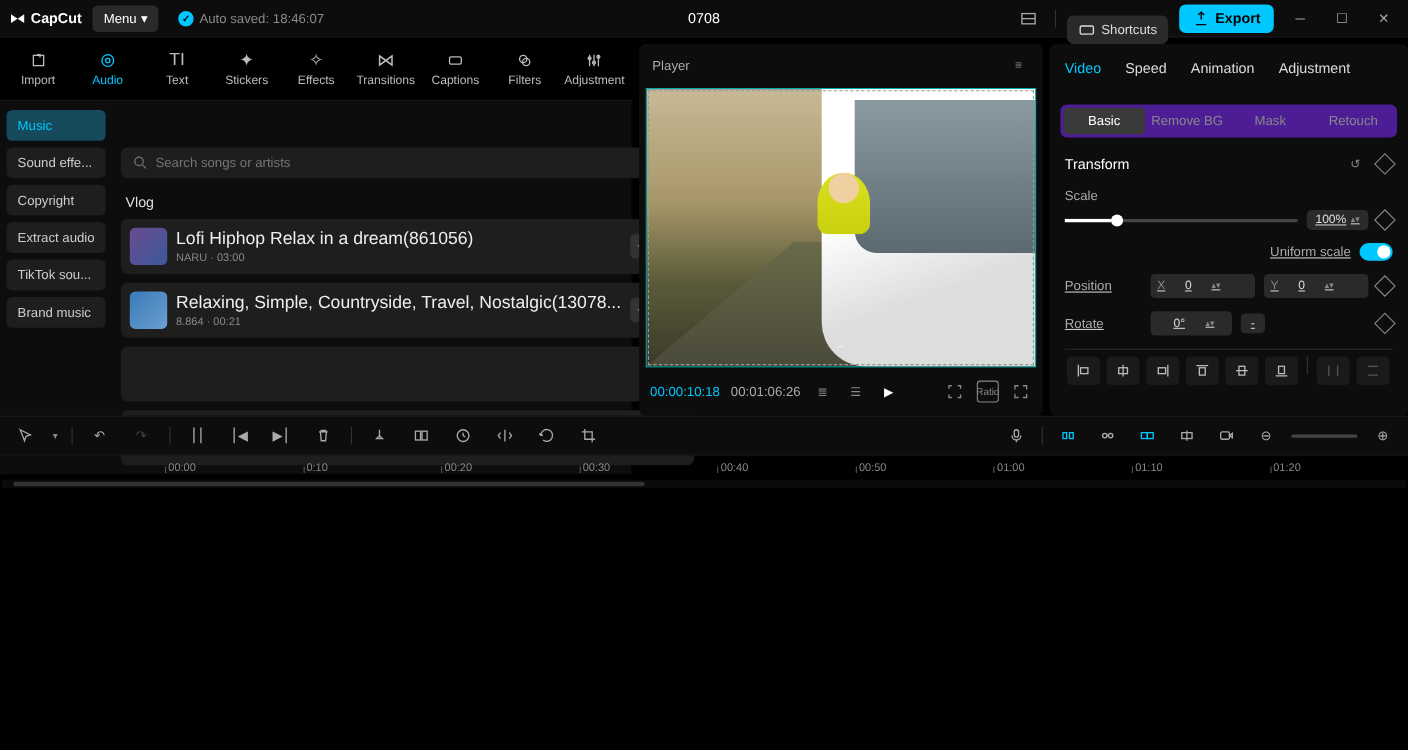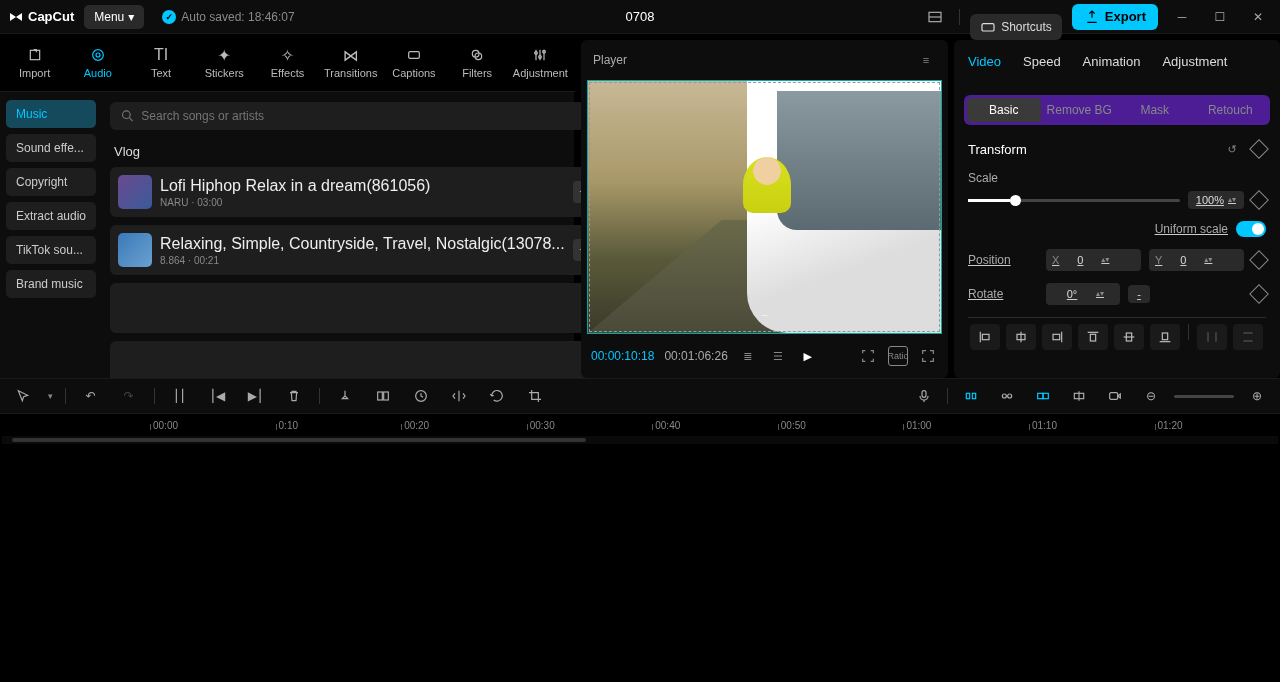--- a/index.html
+++ b/index.html
@@ -20,21 +20,21 @@
 .toolrow { height:58px; display:flex; align-items:center; padding:0 4px; gap:2px; border-bottom:1px solid #1a1a1a; }
 .toolbtn { width:62px; height:58px; display:flex; flex-direction:column; align-items:center; justify-content:center; gap:3px; color:#bbb; font-size:11px; cursor:pointer; }
 .toolbtn.active { color:#00c8ff; }
 .toolbtn .ico { width:18px; height:18px; display:flex; align-items:center; justify-content:center; font-size:16px; }
 
 .sidebar { width:120px; padding:8px 6px; display:flex; flex-direction:column; gap:6px; }
 .side-item { padding:7px 10px; border-radius:5px; background:#1e1e1e; color:#ccc; font-size:12px; cursor:pointer; white-space:nowrap; overflow:hidden; text-overflow:ellipsis; }
 .side-item.active { background:#154a5c; color:#00c8ff; }
 
 .content-col { flex:1; display:flex; flex-direction:column; padding:10px 10px 0 8px; }
-.search-row { display:flex; gap:8px; align-items:flex-start; }
+.search-row { display:flex; gap:8px; align-items:flex-start;margin-top:32px; }
 .search-box { flex:1; background:#1e1e1e; border-radius:6px; display:flex; align-items:center; padding:6px 10px; gap:6px; color:#777; }
 .search-box input { background:transparent; border:0; color:#ccc; outline:none; width:100%; font-size:12px; }
 .all-btn { background:transparent; color:#fff; font-size:12px; display:flex; align-items:center; gap:4px; cursor:pointer; padding:4px 2px; }
 .section-title { margin:14px 0 8px 4px; color:#ddd; font-size:13px; }
 .track-item { background:#1e1e1e; border-radius:6px; padding:8px; margin-bottom:8px; display:flex; align-items:center; gap:8px; cursor:pointer; }
 .thumb { width:34px; height:34px; border-radius:5px; background:linear-gradient(135deg,#6b4a8f,#3a5a9a); flex-shrink:0; }
 .thumb.t2 { background:linear-gradient(135deg,#3a7ab8,#6ba0d0); }
 .track-info { flex:1; overflow:hidden; }
 .track-title { color:#eee; font-size:16px; font-weight:500; white-space:nowrap; overflow:hidden; text-overflow:ellipsis; }
 .track-meta { color:#888; font-size:10px; margin-top:2px; }

